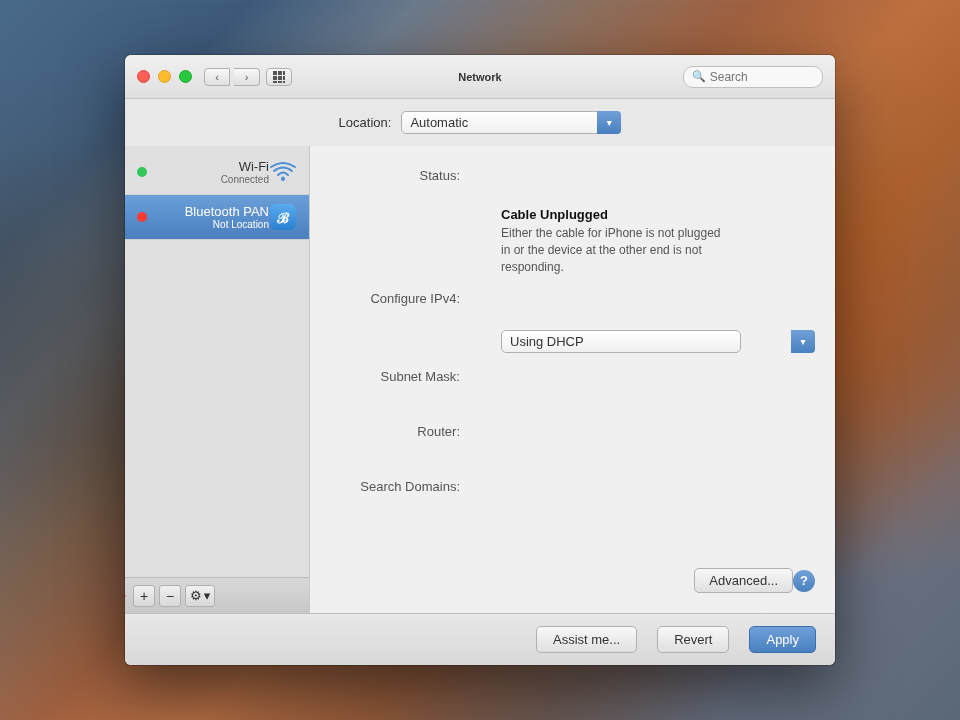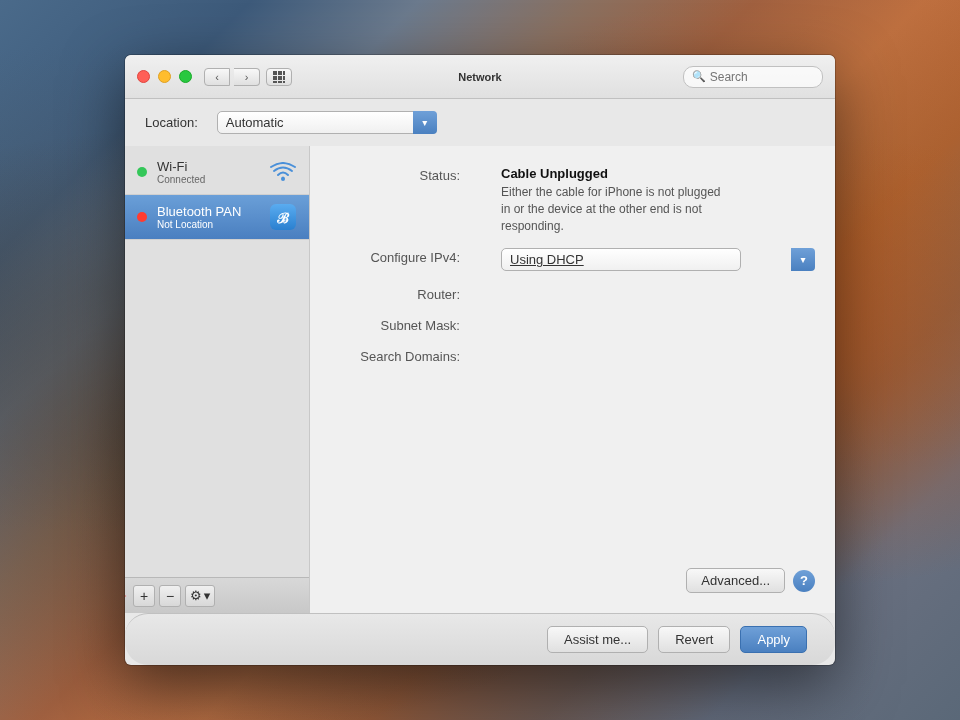--- a/index.html
+++ b/index.html
@@ -169,22 +169,23 @@
       display: flex;
       flex-direction: column;
       overflow: hidden;
     }
 
     
     .location-bar {
       display: flex;
       align-items: center;
       padding: 12px 20px;
-      gap: 19px;
+      gap: 10px;
       flex-shrink: 0;
+      justify-content: center;
     }
 
     .location-label {
       font-size: 13px;
       color: #333;
     }
 
     .location-select-wrapper {
       position: relative;
       display: flex;
@@ -228,20 +229,21 @@
     }
 
     
     .sidebar {
       width: 185px;
       background: #e0e0e0;
       border-right: 1px solid #c8c8c8;
       display: flex;
       flex-direction: column;
       flex-shrink: 0;
+      text-align: right;
     }
 
     .network-list {
       flex: 1;
       overflow-y: auto;
       padding: 4px 0;
     }
 
     .network-item {
       display: flex;
@@ -385,20 +387,21 @@
       width: 140px;
       flex-shrink: 0;
       padding-top: 2px;
       margin-right: 8px;
     }
 
     .field-value {
       font-size: 13px;
       color: #333;
       flex: 1;
+      margin-top: 41px;
     }
 
     .status-bold {
       font-weight: 700;
       color: #111;
     }
 
     .status-description {
       font-size: 12px;
       color: #555;
@@ -417,21 +420,20 @@
       appearance: none;
       -webkit-appearance: none;
       background: linear-gradient(to bottom, #ffffff, #f0f0f0);
       border: 1px solid #b0b0b0;
       border-radius: 5px;
       padding: 3px 30px 3px 8px;
       font-size: 13px;
       color: #333;
       width: 240px;
       cursor: pointer;
-      text-decoration: underline;
     }
 
     .ipv4-arrow {
       position: absolute;
       right: 0;
       top: 0;
       bottom: 0;
       width: 24px;
       background: linear-gradient(to bottom, #6fa0d8, #4a80c0);
       border-radius: 0 4px 4px 0;
@@ -466,35 +468,33 @@
     }
 
     .advanced-btn {
       background: linear-gradient(to bottom, #f8f8f8, #e0e0e0);
       border: 1px solid #b0b0b0;
       border-radius: 5px;
       padding: 4px 14px;
       font-size: 13px;
       color: #333;
       cursor: pointer;
-      margin-right: 8px;
     }
 
     
     .window-footer {
       height: 52px;
       background: linear-gradient(to bottom, #e8e8e8, #d8d8d8);
       border-top: 1px solid #c0c0c0;
       display: flex;
       align-items: center;
       justify-content: flex-end;
-      padding: 0 28px;
-      gap: 10px;
+      padding: 0 19px;
+      gap: 20px;
       flex-shrink: 0;
-      border-radius: 23px;
     }
 
     .footer-btn {
       background: linear-gradient(to bottom, #f8f8f8, #e0e0e0);
       border: 1px solid #b0b0b0;
       border-radius: 5px;
       padding: 5px 16px;
       font-size: 13px;
       color: #333;
       cursor: pointer;
@@ -633,26 +633,26 @@
                   <option>Manually</option>
                   <option>Off</option>
                 </select>
                 <div class="ipv4-arrow">▾</div>
               </div>
             </div>
           </div>
 
 
           <div class="field-row">
+            <span class="field-label">Subnet Mask:</span>
+            <span class="field-value"></span>
+          </div>
+
+          <div class="field-row">
             <span class="field-label">Router:</span>
-            <span class="field-value"></span>
-          </div>
-
-          <div class="field-row">
-            <span class="field-label">Subnet Mask:</span>
             <span class="field-value"></span>
           </div>
 
 
           <div class="field-row">
             <span class="field-label">Search Domains:</span>
             <span class="field-value"></span>
           </div>
 
         </div>

